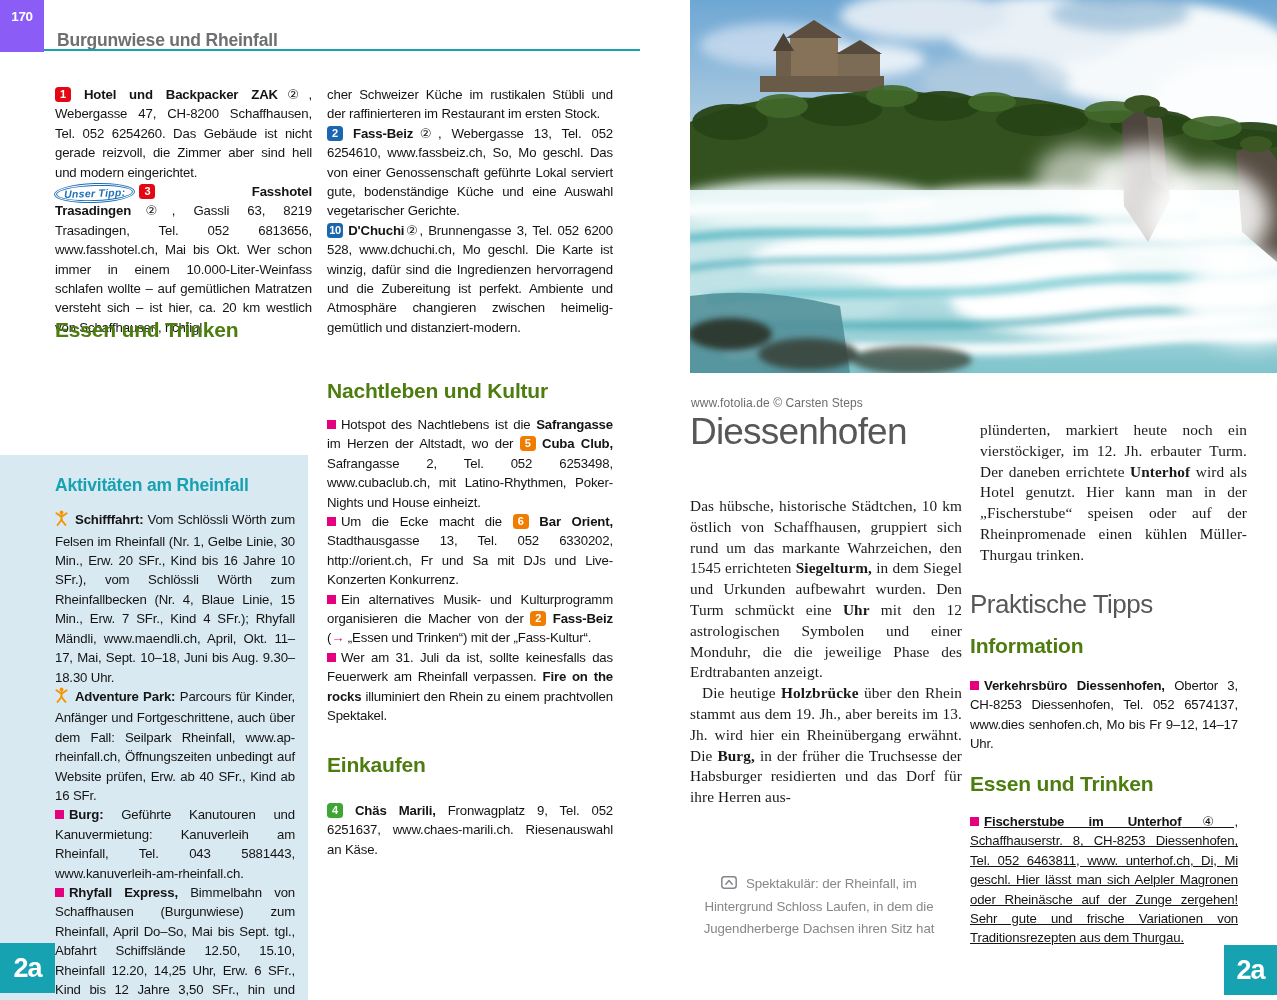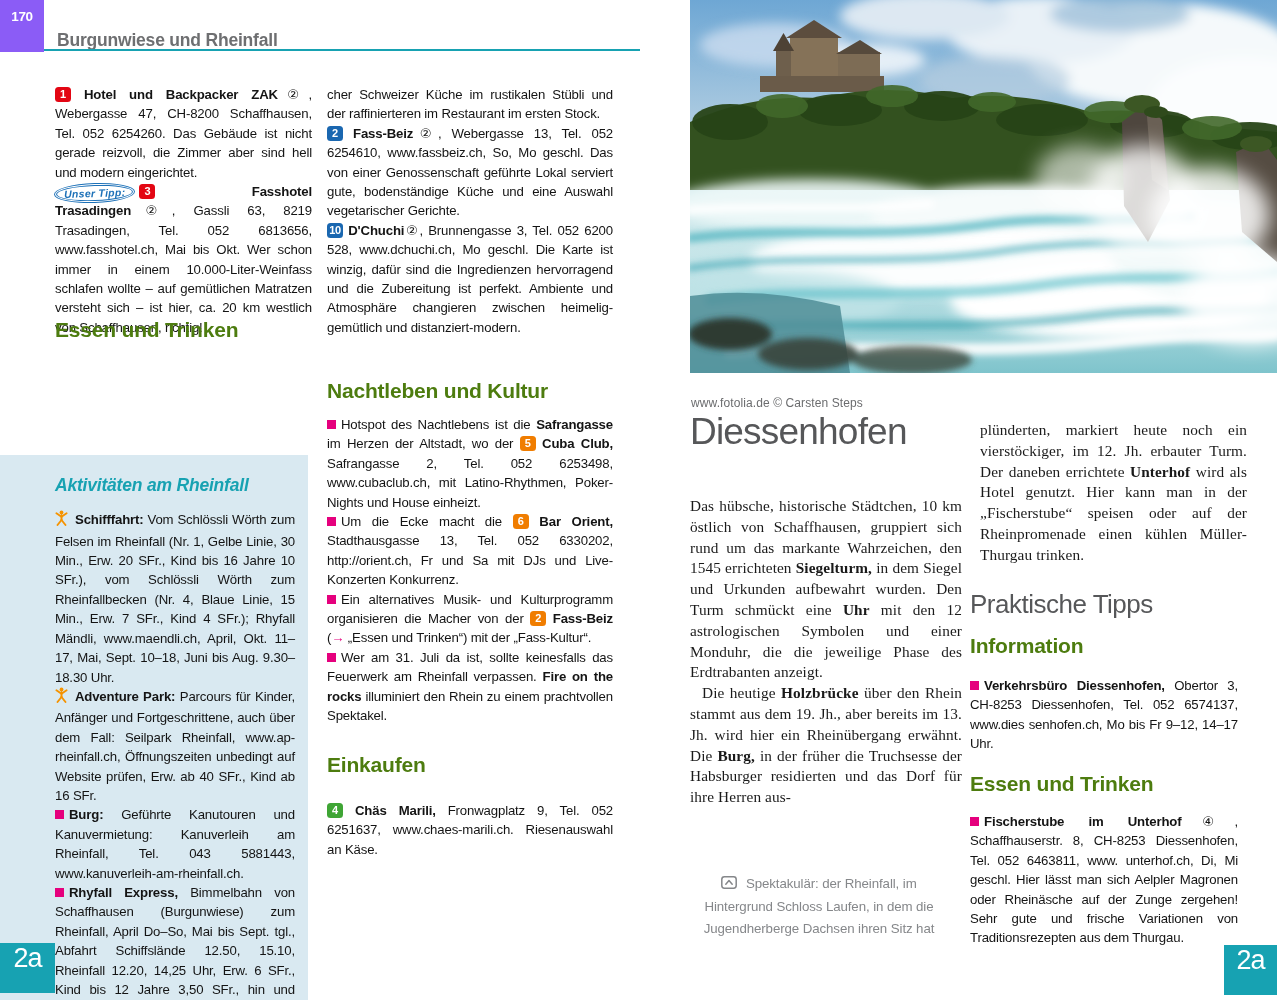--- a/index.html
+++ b/index.html
@@ -24,21 +24,21 @@
     color:#1a1a1a; text-align:justify; letter-spacing:0.1px; }
   .serif-text p { margin:0; }
   .serif-text p.indent { text-indent:12px; }
 
   .gray-sub { font-size:21px; font-weight:bold; color:#4d7c0f; letter-spacing:-0.2px; line-height:1.1; }
   .teal-sub { font-size:17.5px; font-weight:bold; color:#17a2b2; letter-spacing:-0.2px; line-height:1.1; }
   .big-title { font-weight:normal; color:#565759; letter-spacing:-0.8px; line-height:1; }
 
   
   .aktiv-box { left:0; top:455px; width:308px; height:545px; background:#d9e9f1; padding:21px 13px 0 55px; }
-  .aktiv-box .teal-sub { margin-bottom:15px;font-style:italic; }
+  .aktiv-box .teal-sub { margin-bottom:15px; }
 
   
   .badge { display:inline-block; min-width:16px; height:15px; line-height:15.5px; border-radius:3.5px;
     color:#fff; font-weight:bold; font-size:11px; text-align:center; padding:0 2px;
     vertical-align:1px; letter-spacing:-0.3px; }
   .badge-red { background:#e30613; }
   .badge-blue { background:#1a67b0; }
   .badge-orange { background:#f07d00; }
   .badge-green { background:#3fa535; }
   .sqbullet { display:inline-block; width:9px; height:9px; background:#e5007d; margin-right:5px; }
@@ -46,22 +46,22 @@
   .cap-icon { display:inline-block; vertical-align:-1px; margin-right:5px; }
   .ref-arrow { color:#e5007d; font-weight:bold; }
   .tipp-stamp { display:inline-block; font-style:italic; font-weight:bold; font-size:10.5px; color:#1d71b8;
     border:1.4px solid #1d71b8; border-radius:50%; padding:0.5px 7px 1.5px 7px; outline:1.4px solid #1d71b8;
     outline-offset:1.6px; transform:rotate(-2deg); margin:0 6px 0 1px; letter-spacing:0.3px; line-height:1.15; }
 
   .caption { font-size:13.3px; line-height:21.8px; color:#85878a; letter-spacing:-0.1px; }
   .photo-credit { font-size:12px; color:#6b6c6e; letter-spacing:0.1px;margin-top:20px; }
 
   
-  .corner-tab { background:#17a2b2; color:#fff; font-weight:normal; font-size:27px;
-    display:flex; align-items:flex-start; justify-content:center; letter-spacing:-1px; }
+  .corner-tab { background:#17a2b2; color:#fff; font-weight:bold; font-size:27px;
+    display:flex; align-items:center; justify-content:center; letter-spacing:-1px; }
   .tab-left { left:0; top:943px; width:55px; height:50px; }
   .tab-right { left:1224px; top:945px; width:53px; height:50px; }
 
   .photo-wrap { left:690px; top:0; width:587px; height:373px; }
 </style>
 </head>
 <body>
 
 <div class="page">
 
@@ -241,21 +241,21 @@
 
   <div class="abs serif-text" style="left:970px; top:420px; width:267px;margin-left:10px;">
     <p>plünderten, markiert heute noch ein vierstöckiger, im 12. Jh. erbauter Turm. Der daneben errichtete <b>Unterhof</b> wird als Hotel genutzt. Hier kann man in der „Fischerstube“ speisen oder auf der Rheinpromenade einen kühlen Müller-Thurgau trinken.</p>
   </div>
   <div class="abs big-title" style="left:970px; top:591px; font-size:26px; letter-spacing:-0.5px;">Praktische Tipps</div>
   <div class="abs gray-sub" style="left:970px; top:634px;">Information</div>
   <div class="abs sans-text" style="left:970px; top:676px; width:268px;">
     <p><span class="sqbullet"></span><b>Verkehrsbüro Diessenhofen, </b>Obertor 3, CH-8253 Diessenhofen, Tel. 052 6574137, www.dies senhofen.ch, Mo bis Fr 9–12, 14–17 Uhr.</p>
   </div>
   <div class="abs gray-sub" style="left:970px; top:772px;">Essen und Trinken</div>
-  <div class="abs sans-text" style="left:970px; top:812px; width:268px;">
+  <div class="abs sans-text" style="left:970px; top:812px; width:268px;text-decoration:underline;">
     <p><span class="sqbullet"></span><b>Fischerstube im Unterhof</b>④, Schaffhauserstr. 8, CH-8253 Diessenhofen, Tel. 052 6463811, www. unterhof.ch, Di, Mi geschl. Hier lässt man sich Aelpler Magronen oder Rheinäsche auf der Zunge zergehen! Sehr gute und frische Variationen von Traditionsrezepten aus dem Thurgau.</p>
   </div>
 
   <div class="abs corner-tab tab-left">
     <span>2a</span>
   </div>
   <div class="abs corner-tab tab-right">
     <span>2a</span>
   </div>
 

